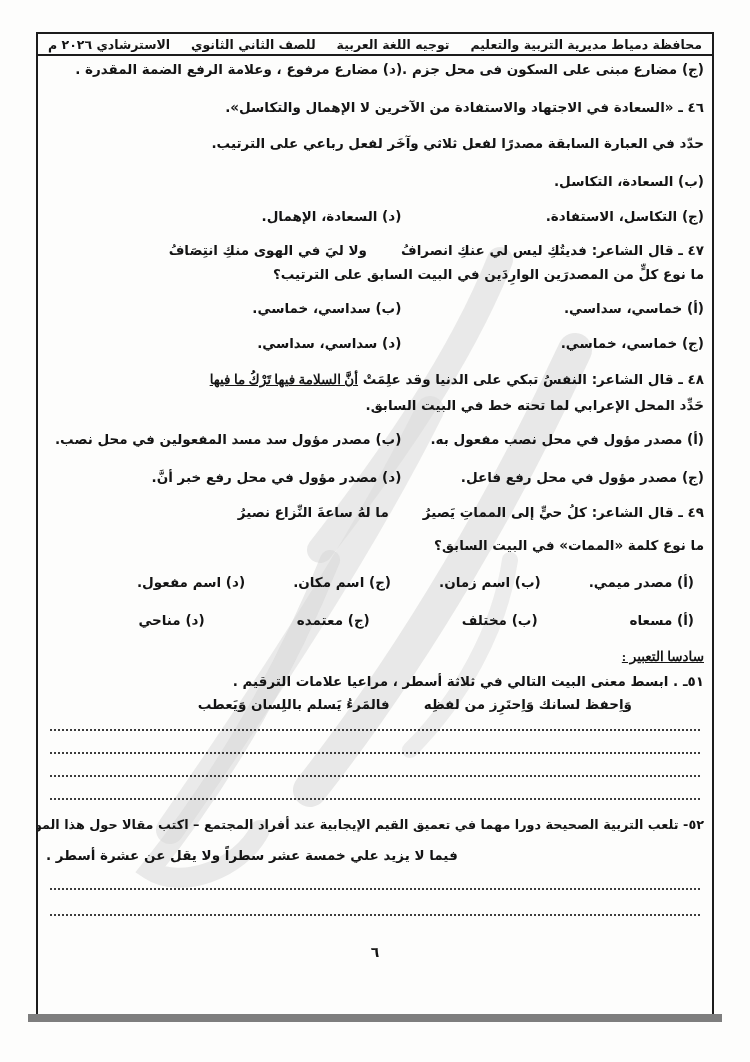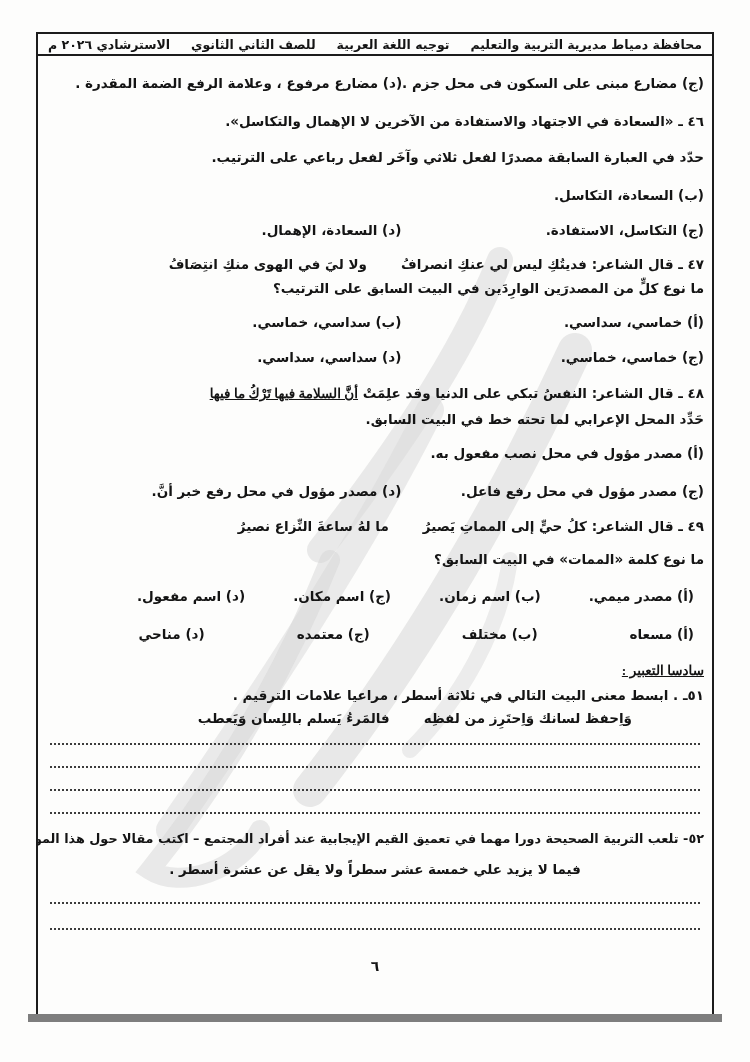--- a/index.html
+++ b/index.html
@@ -12,21 +12,21 @@
   .hdr{display:flex;justify-content:space-between;align-items:flex-end;
        padding:3px 10px 2px 10px;border-bottom:2px solid #1c1c1c;
        font-size:12.5px;font-weight:bold;white-space:nowrap;}
   .content{position:relative;padding:0 8px;font-size:13.5px;font-weight:bold;overflow:hidden;}
   .line{line-height:22px;white-space:nowrap;}
   .opt2{display:grid;grid-template-columns:46% 54%;}
   .optrow{display:flex;}
   .verse{display:flex;}
   .u{text-decoration:underline;font-family:Liberation Serif, serif;}
   .dotline{height:0;border-bottom:2.5px dotted #3c3c3c;margin:0 4px;}
-  .center{text-align:center;white-space:nowrap;}
+  .center{text-align:left;white-space:nowrap;}
   .pgnum{text-align:center;font-size:14px;font-weight:bold;}
   .bottom-bar{position:absolute;left:28px;top:1014px;width:694px;height:8px;background:#7e7e7e;z-index:2;}
   .fs-sm{font-size:12.8px;}
 </style>
 </head>
 <body>
 
 <div class="page">
 
   <svg class="watermark" viewBox="0 0 600 700" fill="none">
@@ -41,21 +41,21 @@
 
     <div class="hdr">
       <span>محافظة دمياط مديرية التربية والتعليم</span>
       <span>توجيه اللغة العربية</span>
       <span>للصف الثاني الثانوي</span>
       <span>الاسترشادي ٢٠٢٦ م</span>
     </div>
 
     <div class="content">
 
-      <div class="line" style="margin-top:16px">(ج) مضارع مبنى على السكون فى محل جزم .(د) مضارع مرفوع ، وعلامة الرفع الضمة المقدرة .</div>
+      <div class="line" style="margin-top:2px">(ج) مضارع مبنى على السكون فى محل جزم .(د) مضارع مرفوع ، وعلامة الرفع الضمة المقدرة .</div>
 
       <div class="line" style="margin-top:16px">٤٦ ـ «السعادة في الاجتهاد والاستفادة من الآخرين لا الإهمال والتكاسل».</div>
       <div class="line" style="margin-top:14px">حدّد في العبارة السابقة مصدرًا لفعل ثلاثي وآخَر لفعل رباعي على الترتيب.</div>
       <div class="opt2" style="margin-top:16px">
         <div class="line">(ب) السعادة، التكاسل.</div>
       </div>
       <div class="opt2" style="margin-top:13px">
         <div class="line">(ج) التكاسل، الاستفادة.</div>
         <div class="line">(د) السعادة، الإهمال.</div>
       </div>
@@ -73,20 +73,21 @@
         <div class="line">(ج) خماسي، خماسي.</div>
         <div class="line">(د) سداسي، سداسي.</div>
       </div>
 
       <div class="line" style="margin-top:14px">
         <span>٤٨ ـ قال الشاعر: النفسُ تبكي على الدنيا وقد علِمَتْ </span><span class="u">أنَّ السلامة فيها تَرْكُ ما فيها</span>
       </div>
       <div class="line" style="margin-top:3px">حَدِّد المحل الإعرابي لما تحته خط في البيت السابق.</div>
       <div class="opt2" style="margin-top:12px">
         <div class="line">(أ) مصدر مؤول في محل نصب مفعول به.</div>
+        <div class="line">(ب) مصدر مؤول سد مسد المفعولين في محل نصب.</div>
       </div>
       <div class="opt2" style="margin-top:16px">
         <div class="line">(ج) مصدر مؤول في محل رفع فاعل.</div>
         <div class="line">(د) مصدر مؤول في محل رفع خبر أنَّ.</div>
       </div>
 
       <div class="verse line" style="margin-top:13px;gap:34px">
         <span>٤٩ ـ قال الشاعر: كلُ حيٍّ إلى المماتِ يَصيرُ</span>
         <span>ما لهُ ساعةَ النِّزاع نصيرُ</span>
       </div>

